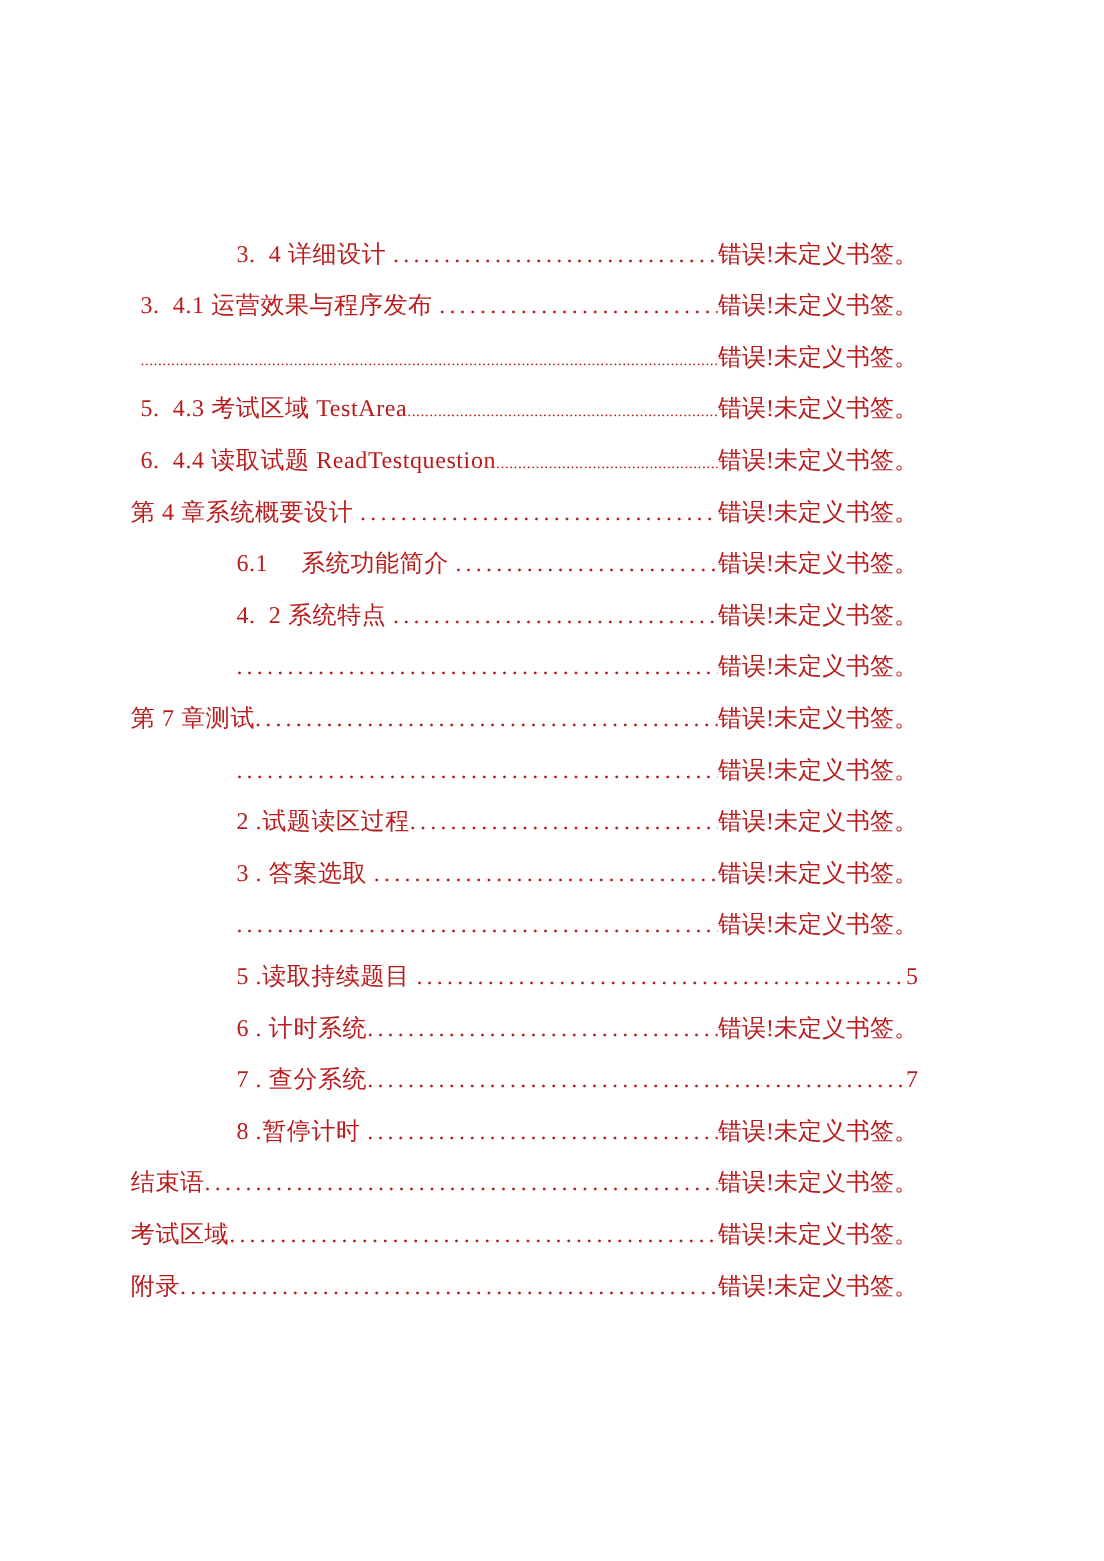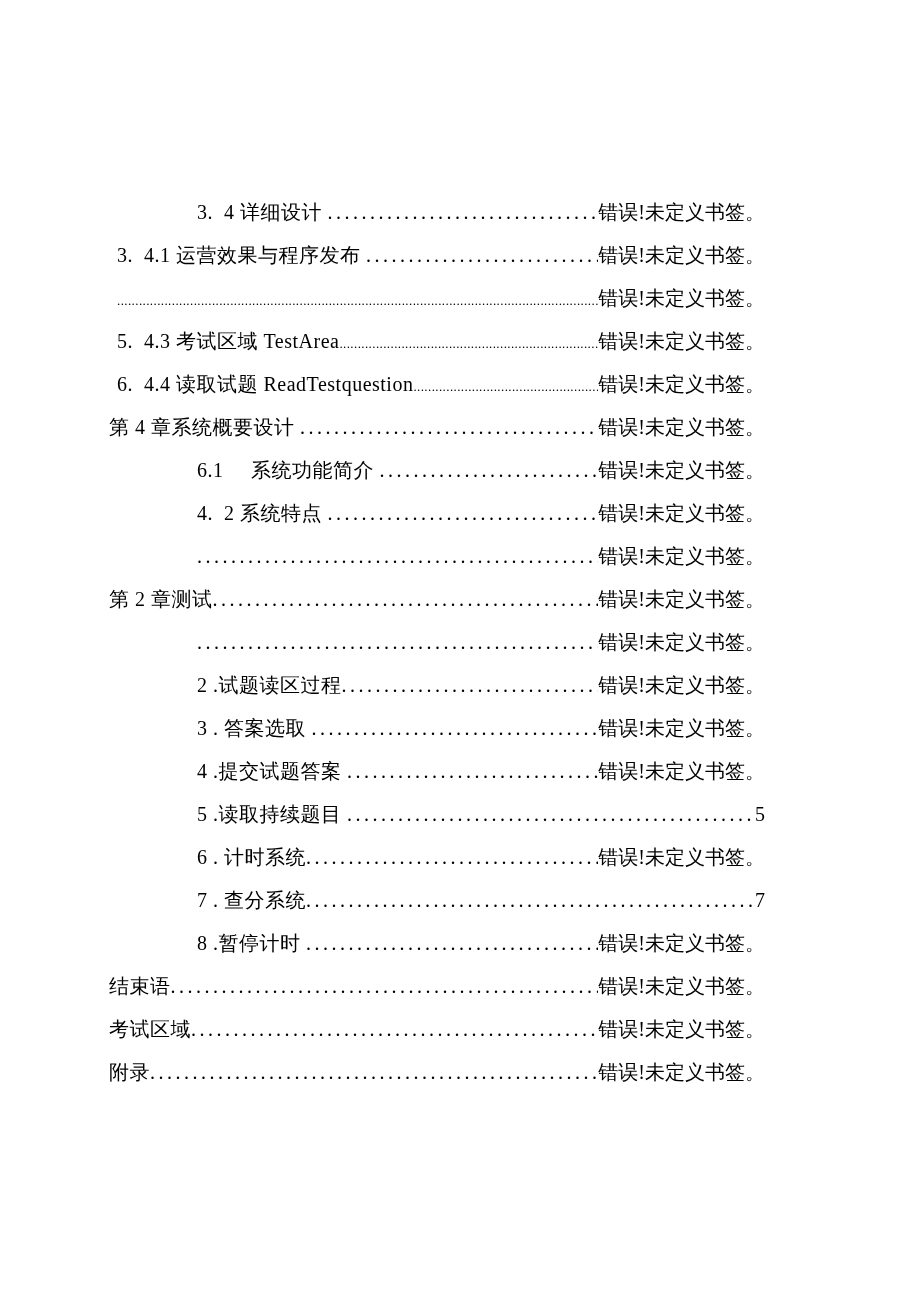--- a/index.html
+++ b/index.html
@@ -7,21 +7,21 @@
     padding: 0;
     background: #ffffff;
   }
   .page {
     position: relative;
     width: 920px;
     height: 1301px;
     background: #ffffff;
     overflow: hidden;
     font-family: "Liberation Serif", "DejaVu Serif", serif;
-    color: #000000;
+    color: #b91c1c;
   }
   .toc {
     position: absolute;
     top: 191px;
     left: 0;
     right: 0;
   }
   .toc-row {
     display: flex;
     align-items: baseline;
@@ -101,40 +101,39 @@
       <div class="toc-row lvl1">
     <span class="title">4.  2 系统特点 </span>
     <span class="leader spaced">............................................................................................................................................................................................................................</span>
     <span class="page-ref">错误!未定义书签。</span>
   </div>
       <div class="toc-row lvl1">
     <span class="leader spaced">............................................................................................................................................................................................................................</span>
     <span class="page-ref">错误!未定义书签。</span>
   </div>
       <div class="toc-row lvl0">
-    <span class="title">第 2 章测试</span>
+    <span class="title">第 7 章测试</span>
     <span class="leader spaced">............................................................................................................................................................................................................................</span>
     <span class="page-ref">错误!未定义书签。</span>
   </div>
       <div class="toc-row lvl1">
     <span class="leader spaced">............................................................................................................................................................................................................................</span>
     <span class="page-ref">错误!未定义书签。</span>
   </div>
       <div class="toc-row lvl1">
     <span class="title">2 .试题读区过程</span>
     <span class="leader spaced">............................................................................................................................................................................................................................</span>
     <span class="page-ref">错误!未定义书签。</span>
   </div>
       <div class="toc-row lvl1">
     <span class="title">3 . 答案选取 </span>
     <span class="leader spaced">............................................................................................................................................................................................................................</span>
     <span class="page-ref">错误!未定义书签。</span>
   </div>
       <div class="toc-row lvl1">
-    <span class="title">4 .提交试题答案 </span>
     <span class="leader spaced">............................................................................................................................................................................................................................</span>
     <span class="page-ref">错误!未定义书签。</span>
   </div>
       <div class="toc-row lvl1">
     <span class="title">5 .读取持续题目 </span>
     <span class="leader spaced">............................................................................................................................................................................................................................</span>
     <span class="page-ref">5</span>
   </div>
       <div class="toc-row lvl1">
     <span class="title">6 . 计时系统</span>

